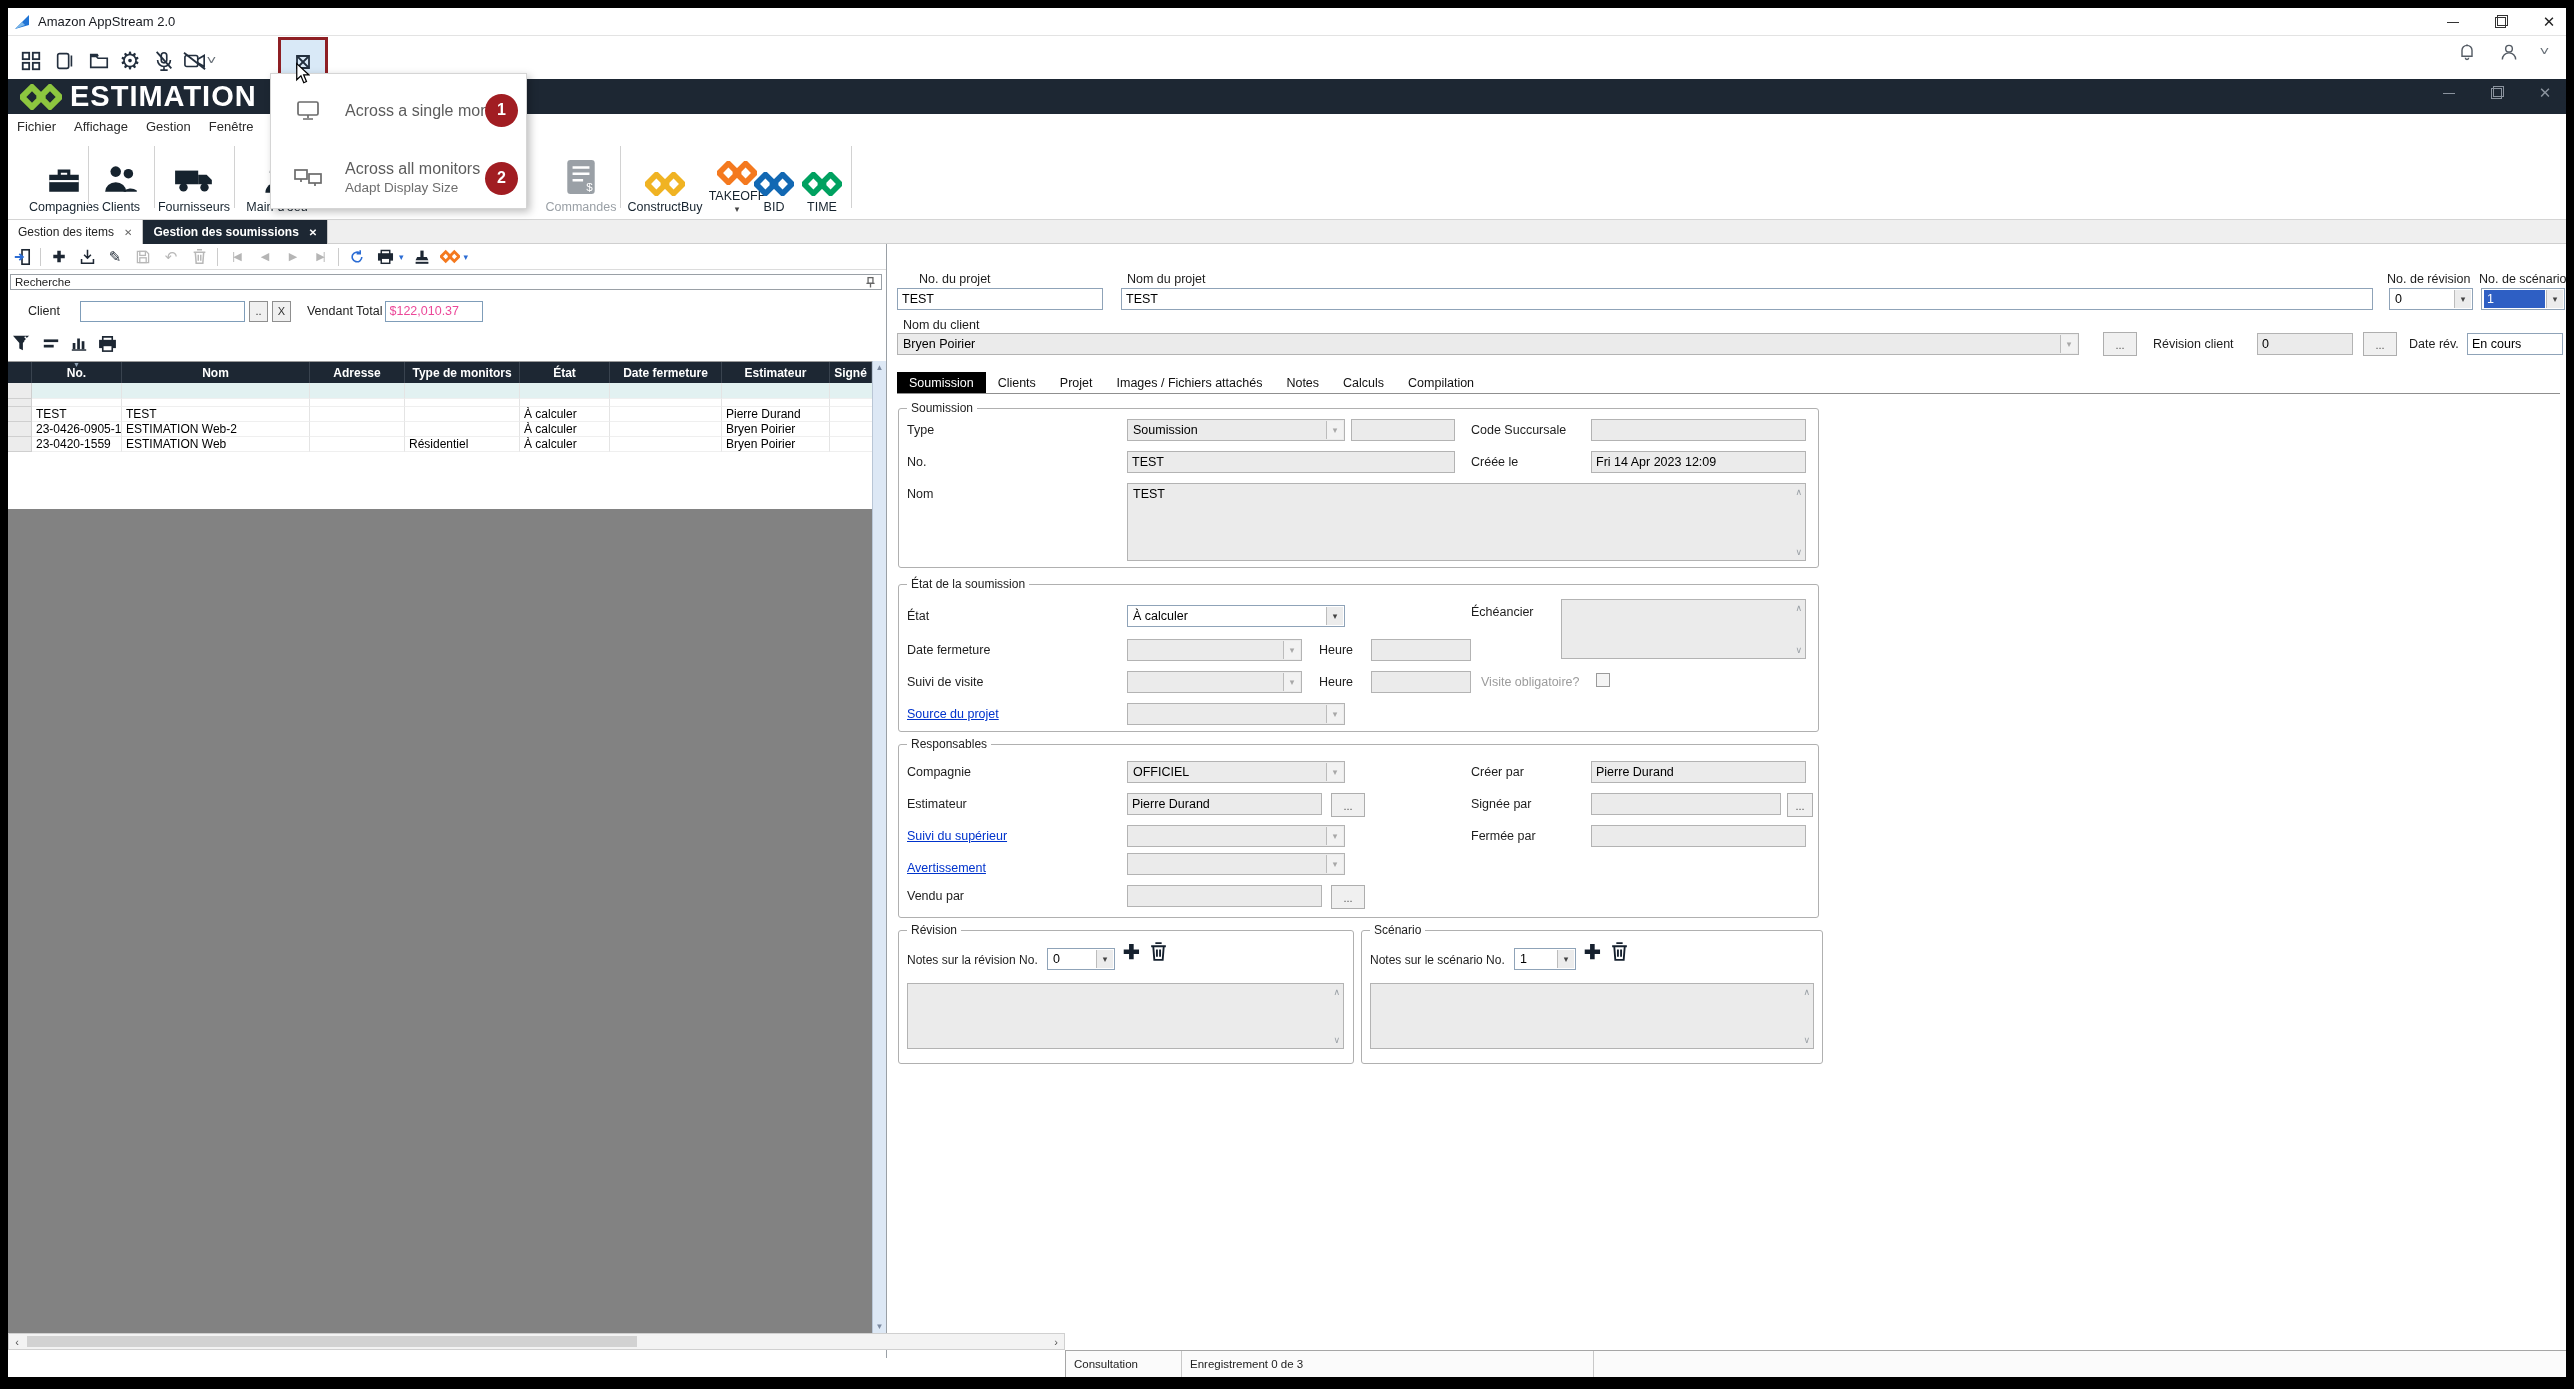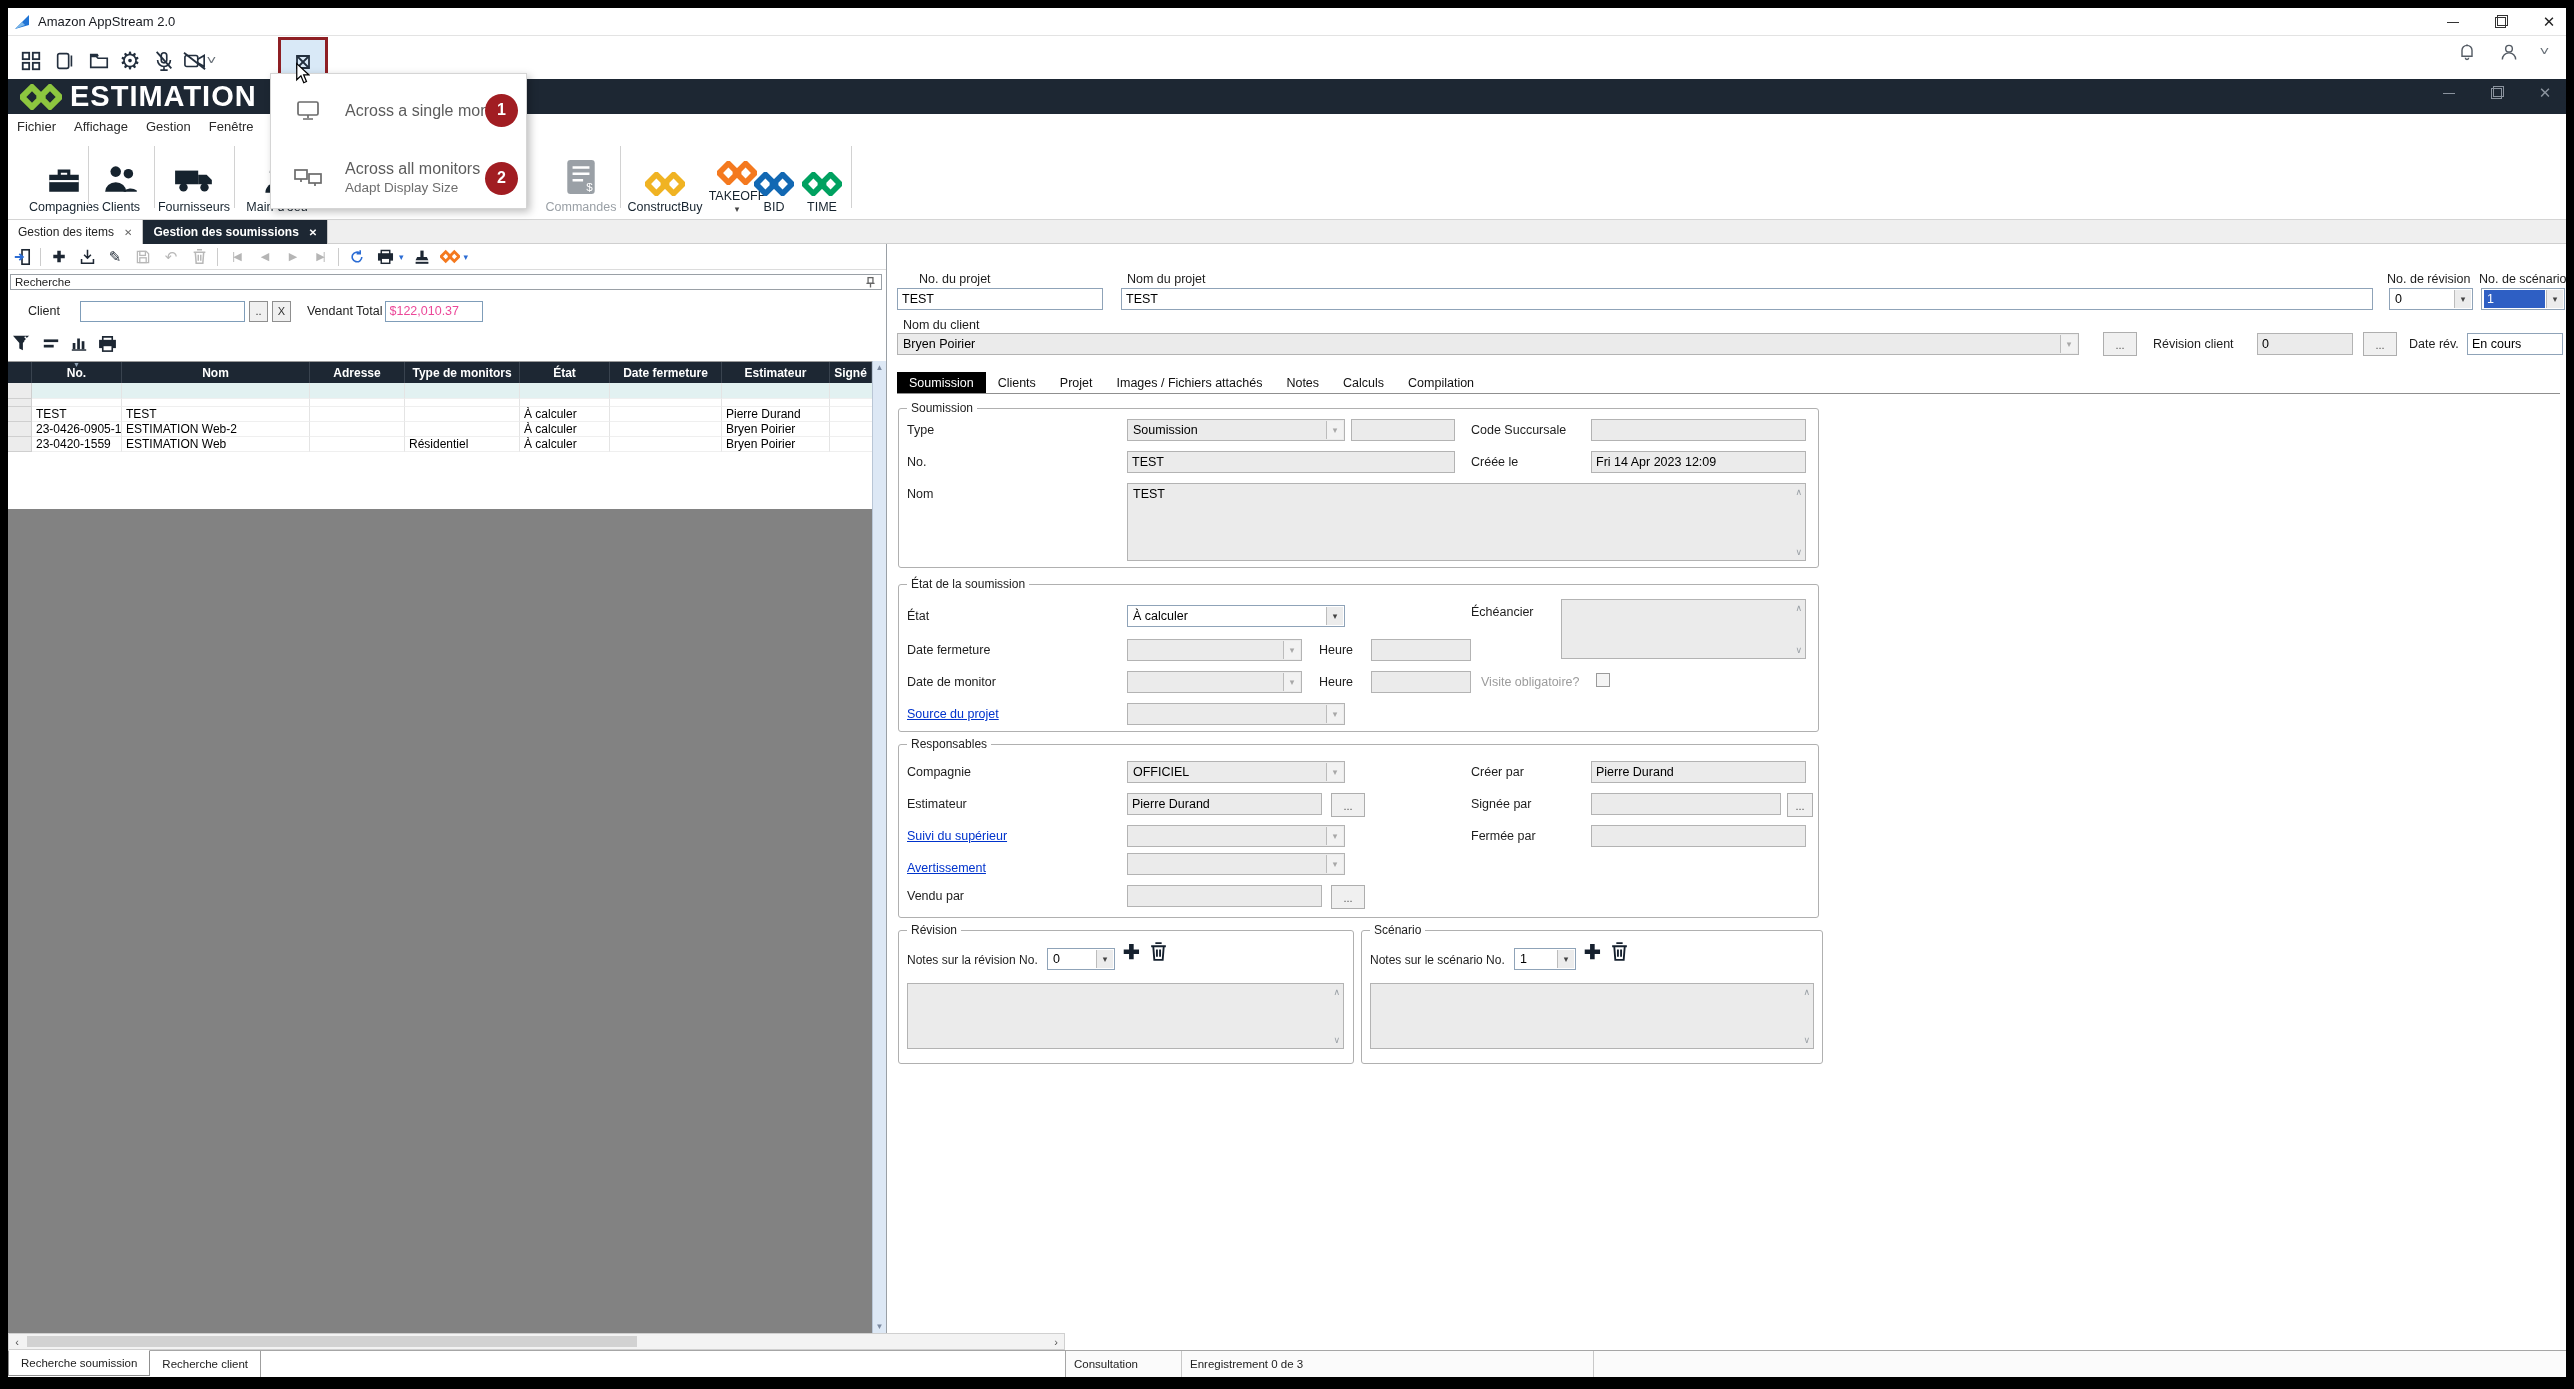--- a/index.html
+++ b/index.html
@@ -736,21 +736,21 @@
         <span class="tarrow" style="top:3px">∧</span>
         <span class="tarrow" style="bottom:3px">∨</span>
       </div>
       <span class="glab" style="left:8px; top:58px">Date fermeture</span>
       <span class="cmb dis" style="left:228px; top:54px; width:175px">
         <span class="ctext"></span>
             <span class="carw">▾</span>
       </span>
       <span class="glab" style="left:420px; top:58px">Heure</span>
       <span class="rfld dis" style="left:472px; top:54px; width:100px"></span>
-      <span class="glab" style="left:8px; top:90px">Date de monitor</span>
+      <span class="glab" style="left:8px; top:90px">Suivi de visite</span>
       <span class="cmb dis" style="left:228px; top:86px; width:175px">
         <span class="ctext"></span>
             <span class="carw">▾</span>
       </span>
       <span class="glab" style="left:420px; top:90px">Heure</span>
       <span class="rfld dis" style="left:472px; top:86px; width:100px"></span>
       <span class="glab dim" style="left:582px; top:90px">Visite obligatoire?</span>
       <span class="chk" style="left:697px; top:88px"></span>
       <span class="glink" style="left:8px; top:122px">Source du projet</span>
       <span class="cmb dis" style="left:228px; top:118px; width:218px">
@@ -826,24 +826,20 @@
     </div>
   </div>
 
 </div>
 
 <div class="hscroll">
   <span class="harrow" style="left:0">‹</span>
   <div class="hthumb"></div>
   <span class="harrow" style="right:0">›</span>
 </div>
-<div class="bottabs">
-  <div class="btab active">Recherche soumission</div>
-  <div class="btab">Recherche client</div>
-</div>
 <div class="statusbar">
   <div class="scell mode">Consultation</div>
   <div class="scell rec">Enregistrement 0 de 3</div>
 </div>
 
 <div class="fsmenu">
   <div class="fsitem" style="top:8px; height:56px">
     <svg class="mico" width="26" height="22">
           <use href="#i-monitor"></use>
         </svg>

